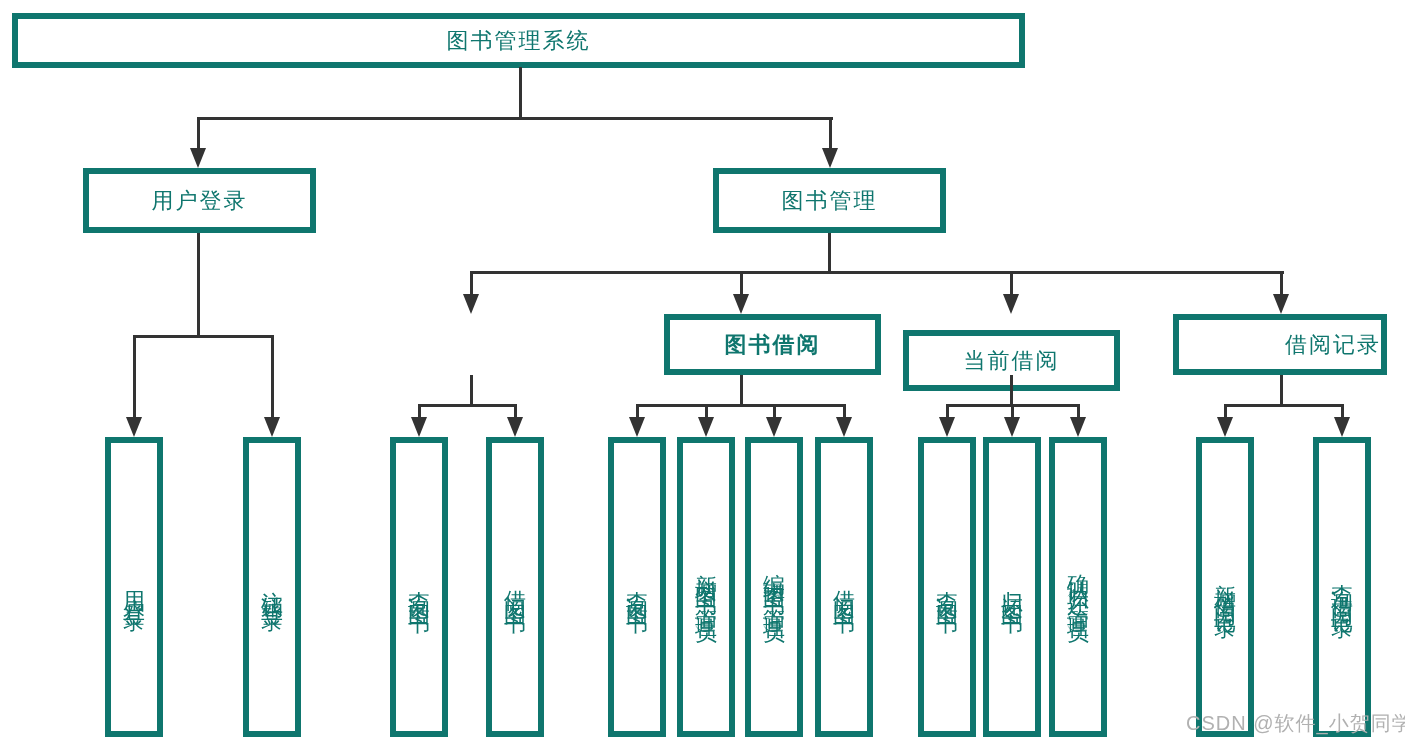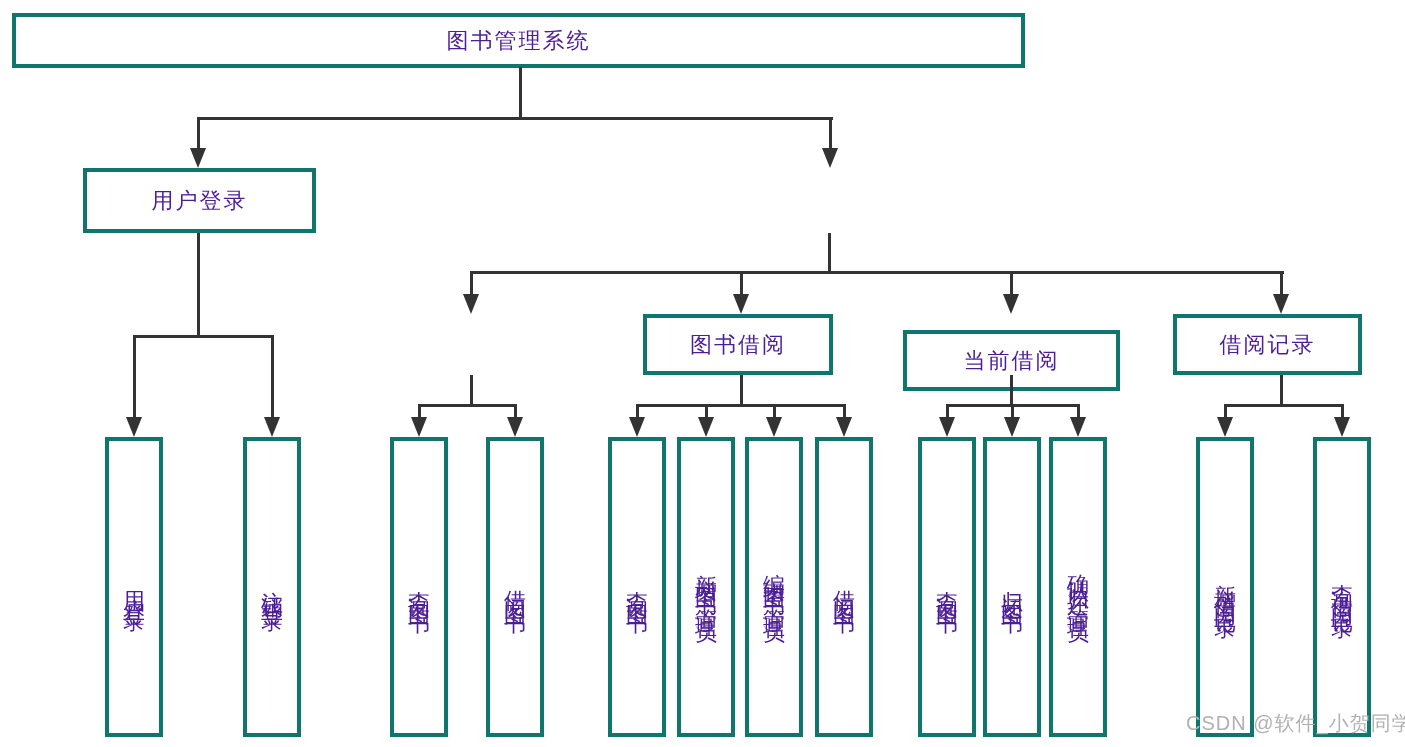--- a/index.html
+++ b/index.html
@@ -3,21 +3,21 @@
 <meta charset="utf-8">
 <style>
   html,body { margin:0; padding:0; background:#ffffff; }
   #canvas {
     position:relative; width:1405px; height:747px; background:#ffffff;
     overflow:hidden;
     font-family:"Liberation Sans","DejaVu Sans",sans-serif;
   }
   .bx {
     position:absolute; box-sizing:border-box;
-    border:4px solid #0f766e; background:#ffffff; color:#4c1d95;
+    border:6px solid #0f766e; background:#ffffff; color:#0f766e;
     display:flex; align-items:center; justify-content:center;
   }
   .bh { font-size:22px; letter-spacing:2px; }
   .bv span {
     writing-mode:vertical-rl; text-orientation:mixed;
     font-size:22px; letter-spacing:7px; line-height:1;
   }
   .vl { position:absolute; width:3px; background:#333333; }
   .hl { position:absolute; height:3px; background:#333333; }
   .ah {
@@ -42,46 +42,49 @@
   <div class="vl" style="left:519px; top:67px; height:52px;"></div>
   <div class="hl" style="left:197px; top:117px; width:636px;"></div>
   <div class="vl" style="left:197px; top:117px; height:34px;"></div>
   <div class="ah" style="left:190px; top:148px;"></div>
   <div class="vl" style="left:829px; top:117px; height:34px;"></div>
   <div class="ah" style="left:822px; top:148px;"></div>
 
   <div class="bx bh" style="left:83px; top:168px; width:233px; height:65px;">
     <span>用户登录</span>
   </div>
+  <div class="bx bh" style="left:713px; top:168px; width:233px; height:65px;">
+    <span>图书管理</span>
+  </div>
 
   <div class="vl" style="left:197px; top:233px; height:104px;"></div>
   <div class="hl" style="left:133px; top:335px; width:141px;"></div>
   <div class="vl" style="left:133px; top:335px; height:85px;"></div>
   <div class="ah" style="left:126px; top:417px;"></div>
   <div class="vl" style="left:271px; top:335px; height:85px;"></div>
   <div class="ah" style="left:264px; top:417px;"></div>
 
   <div class="vl" style="left:828px; top:233px; height:41px;"></div>
   <div class="hl" style="left:470px; top:271px; width:814px;"></div>
   <div class="vl" style="left:470px; top:271px; height:28px;"></div>
   <div class="ah" style="left:463px; top:294px;"></div>
   <div class="vl" style="left:740px; top:271px; height:28px;"></div>
   <div class="ah" style="left:733px; top:294px;"></div>
   <div class="vl" style="left:1010px; top:271px; height:28px;"></div>
   <div class="ah" style="left:1003px; top:294px;"></div>
   <div class="vl" style="left:1280px; top:271px; height:28px;"></div>
   <div class="ah" style="left:1273px; top:294px;"></div>
 
-  <div class="bx bh" style="left:643px; top:314px; width:190px; height:61px;">
+  <div class="bx bh" style="left:664px; top:314px; width:217px; height:61px;font-weight:bold;">
     <span>图书借阅</span>
   </div>
   <div class="bx bh" style="left:903px; top:314px; width:217px; height:61px;margin-top:16px;">
     <span>当前借阅</span>
   </div>
-  <div class="bx bh" style="left:1173px; top:314px; width:189px; height:61px;">
+  <div class="bx bh" style="left:1173px; top:314px; width:214px; height:61px;justify-content:flex-end;">
     <span>借阅记录</span>
   </div>
 
   <div class="vl" style="left:470px; top:375px; height:31px;"></div>
   <div class="hl" style="left:418px; top:404px; width:99px;"></div>
   <div class="vl" style="left:418px; top:404px; height:18px;"></div>
   <div class="ah" style="left:411px; top:417px;"></div>
   <div class="vl" style="left:514px; top:404px; height:18px;"></div>
   <div class="ah" style="left:507px; top:417px;"></div>
 

